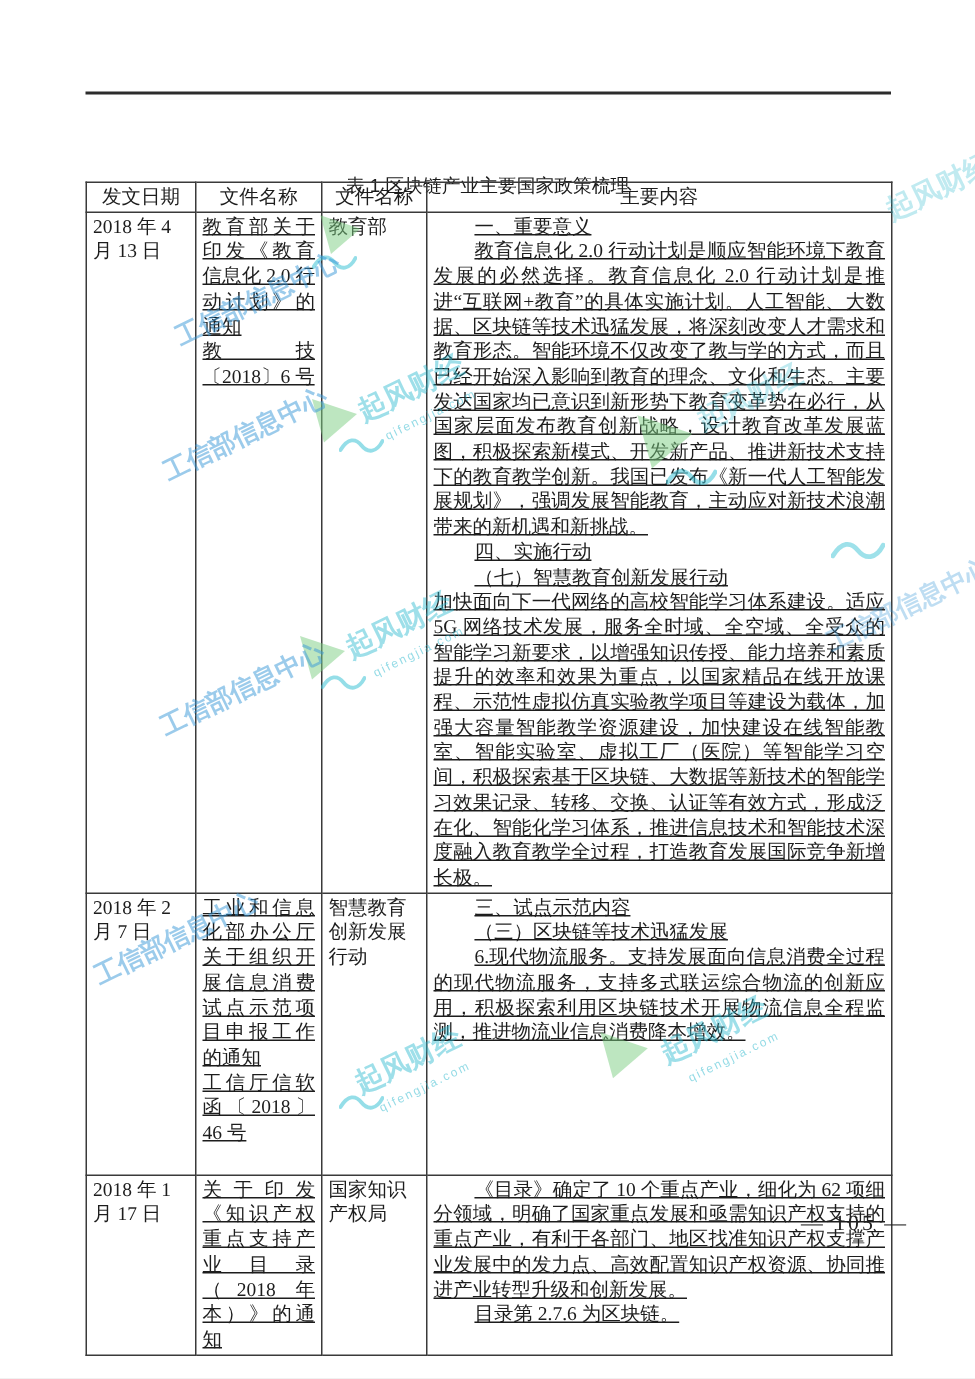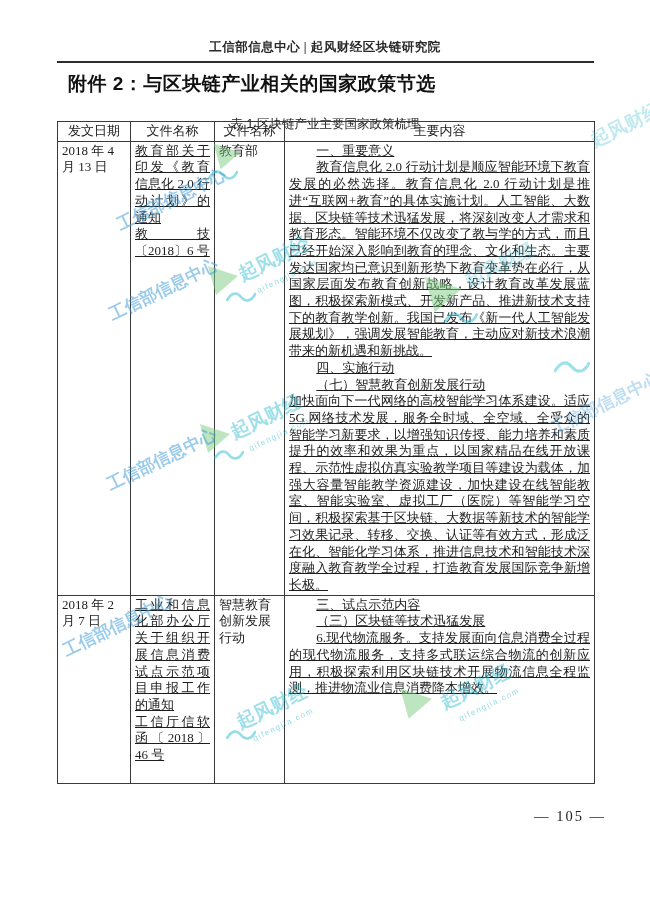--- a/index.html
+++ b/index.html
@@ -98,26 +98,22 @@
   <div class="wm" style="left:226px;top:728px;"><svg width="30" height="14" viewBox="0 0 30 14">
         <path d="M1 10 C6 2,11 2,15 7 S25 12,29 4" stroke="rgba(62,195,214,0.55)" stroke-width="2.6" fill="none" stroke-linecap="round"></path>
       </svg></div>
 
   <div class="wm" style="left:396px;top:684px;"><svg width="38" height="38" viewBox="0 0 36 36">
         <polygon points="4,4 34,14 12,33" fill="rgba(124,205,130,0.5)"></polygon>
       </svg></div>
   <div class="wm wm-brand" style="left:438px;top:674px;">起风财经</div>
   <div class="wm wm-sub" style="left:456px;top:700px;">qifengjia.com</div>
 
-  <div class="doc-header">
-    <span>工信部信息中心 | 起风财经区块链研究院</span>
-  </div>
   <div class="header-rule"></div>
 
-  <h1 class="page-title">附件 2：与区块链产业相关的国家政策节选</h1>
   <div class="table-caption">表 1 区块链产业主要国家政策梳理</div>
 
   <table class="policy">
     <colgroup>
         <col style="width:73px">
         <col style="width:84px">
         <col style="width:70px">
         <col style="width:310px">
       </colgroup>
     <thead>
@@ -150,17 +146,28 @@
           <p>工业和信息化部办公厅关于组织开展信息消费试点示范项目申报工作的通知</p>
           <p class="doc-num">工信厅信软函〔2018〕46 号</p>
         </td>
         <td class="c-agency">智慧教育创新发展行动</td>
         <td class="c-content">
           <p class="indent">三、试点示范内容</p>
           <p class="indent">（三）区块链等技术迅猛发展</p>
           <p class="indent">6.现代物流服务。支持发展面向信息消费全过程的现代物流服务，支持多式联运综合物流的创新应用，积极探索利用区块链技术开展物流信息全程监测，推进物流业信息消费降本增效。</p>
         </td>
       </tr>
+      <tr class="r3">
+        <td class="c-date">2018 年 1 月 17 日</td>
+        <td class="c-name">
+          <p>关于印发《知识产权重点支持产业目录（2018 年本）》的通知</p>
+        </td>
+        <td class="c-agency">国家知识产权局</td>
+        <td class="c-content">
+          <p class="indent">《目录》确定了 10 个重点产业，细化为 62 项细分领域，明确了国家重点发展和亟需知识产权支持的重点产业，有利于各部门、地区找准知识产权支撑产业发展中的发力点、高效配置知识产权资源、协同推进产业转型升级和创新发展。</p>
+          <p class="indent">目录第 2.7.6 为区块链。</p>
+        </td>
+      </tr>
     </tbody>
   </table>
 
   <div class="page-number">— 105 —</div>
 </div>
 
 </body></html>

